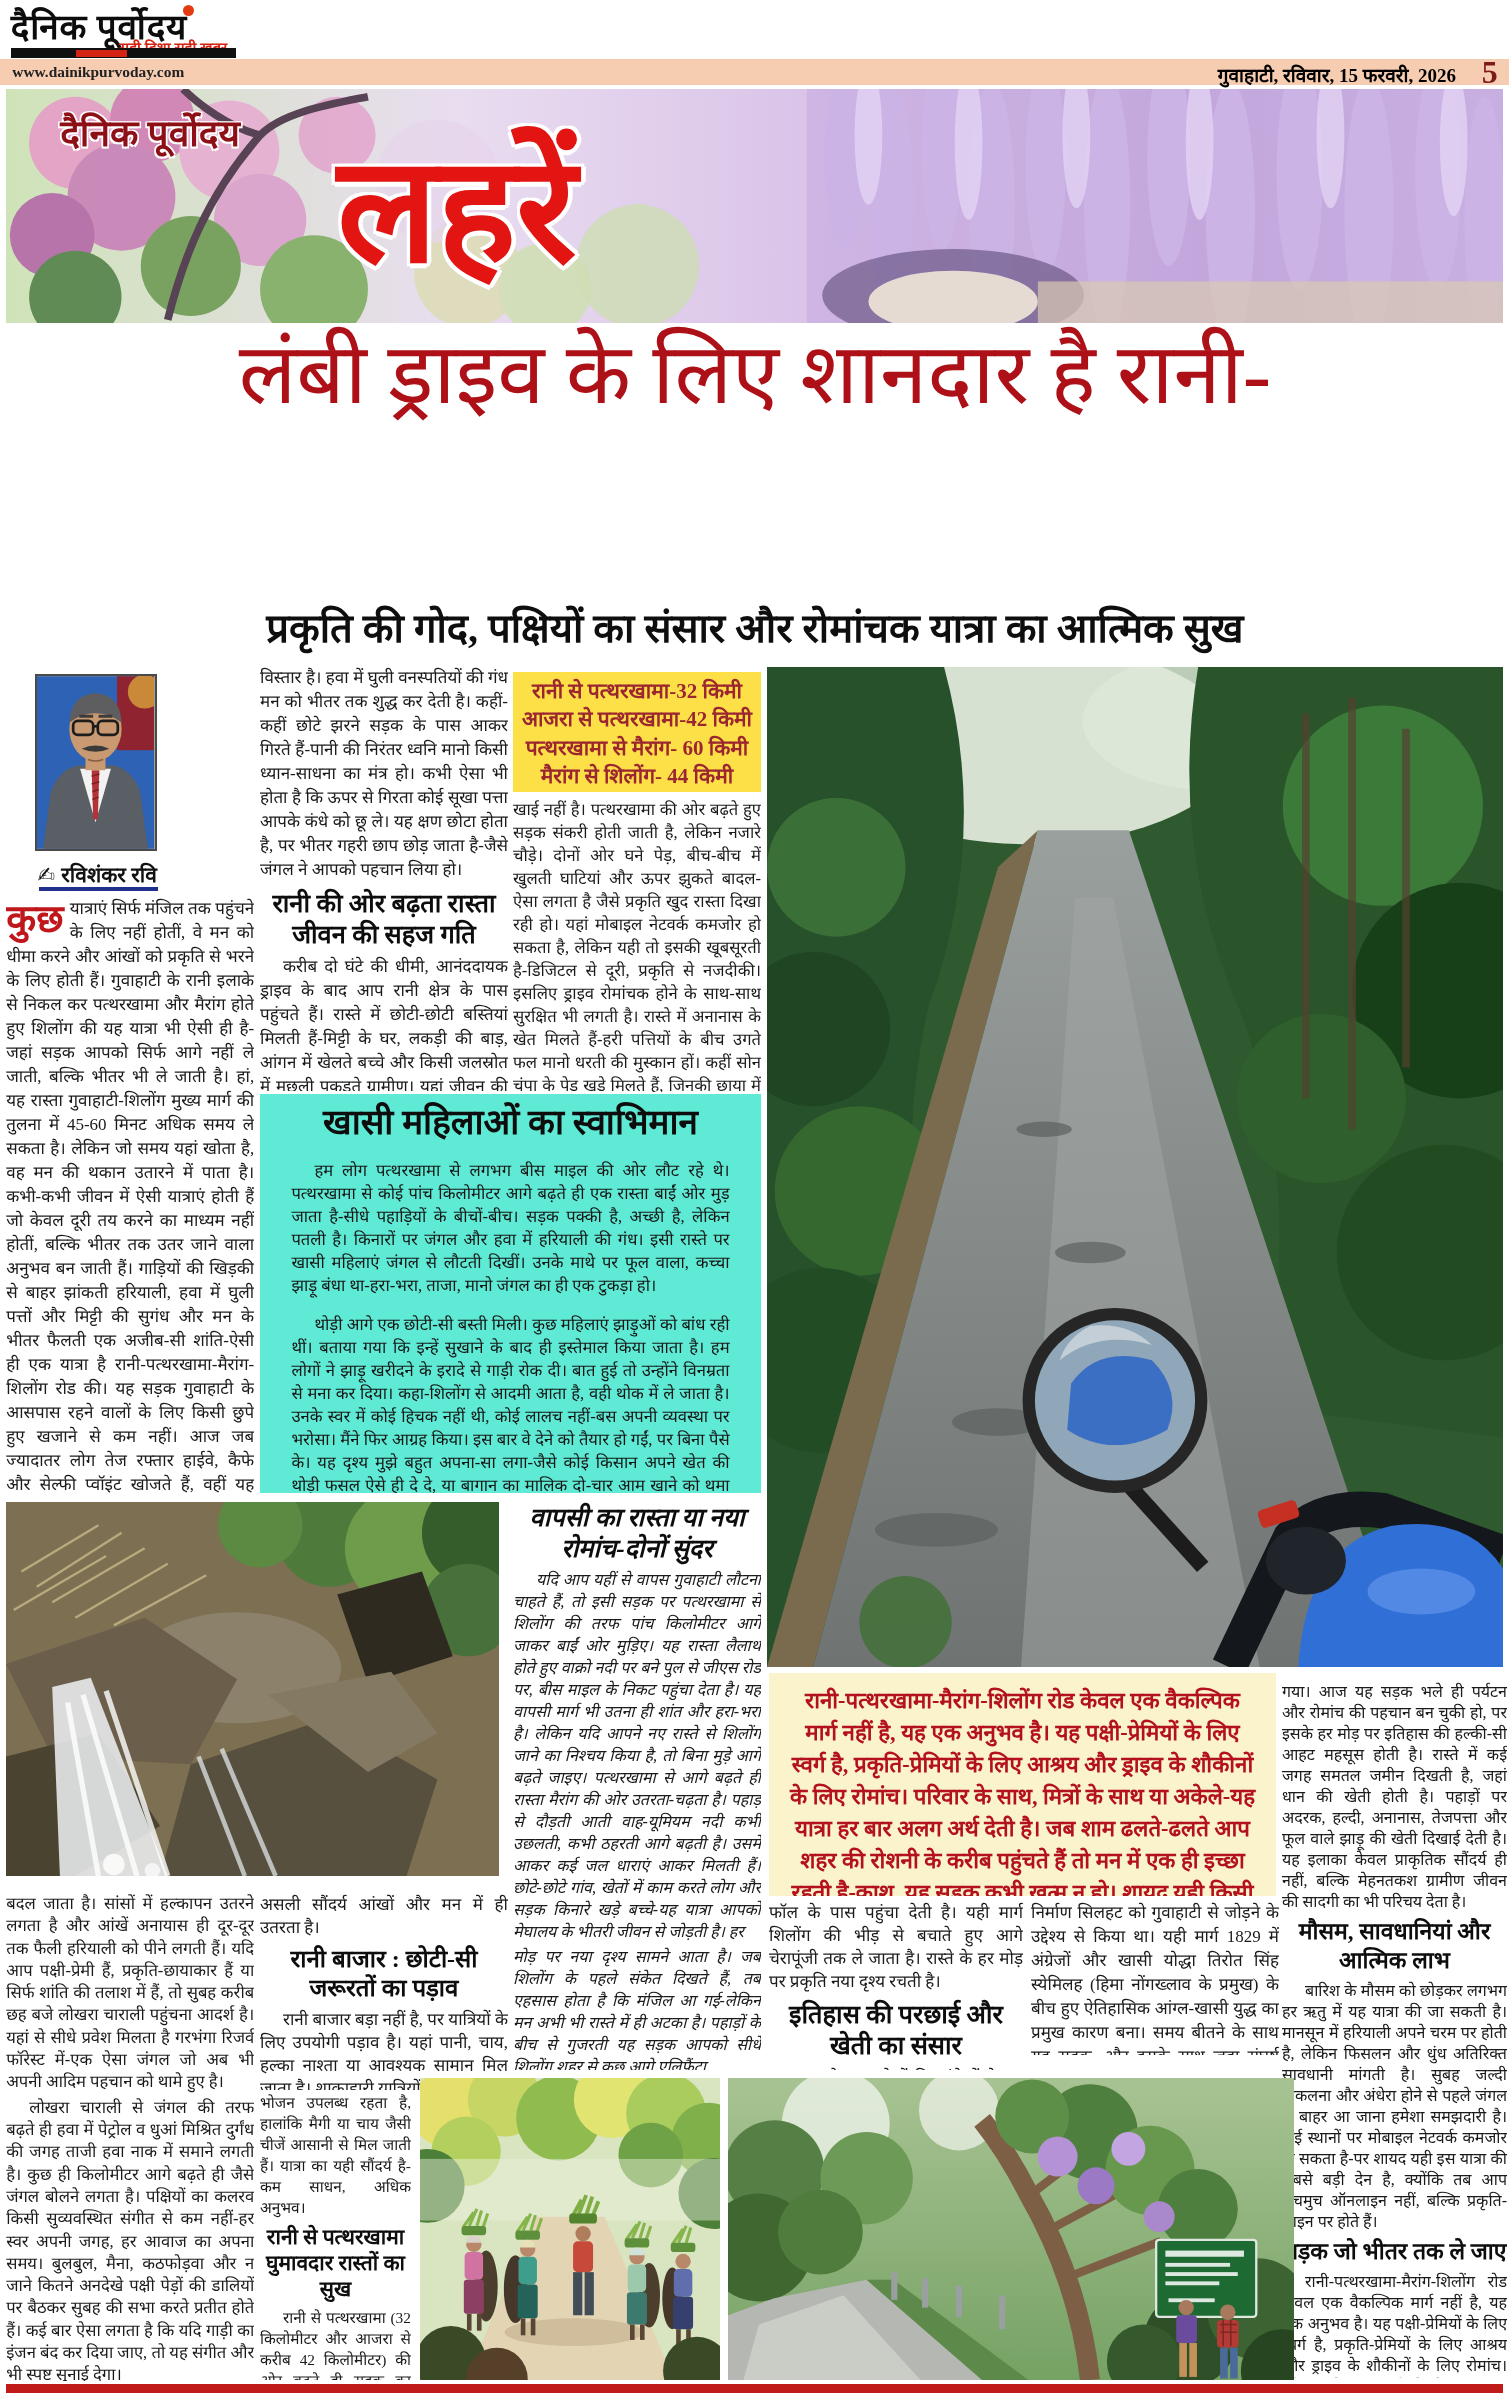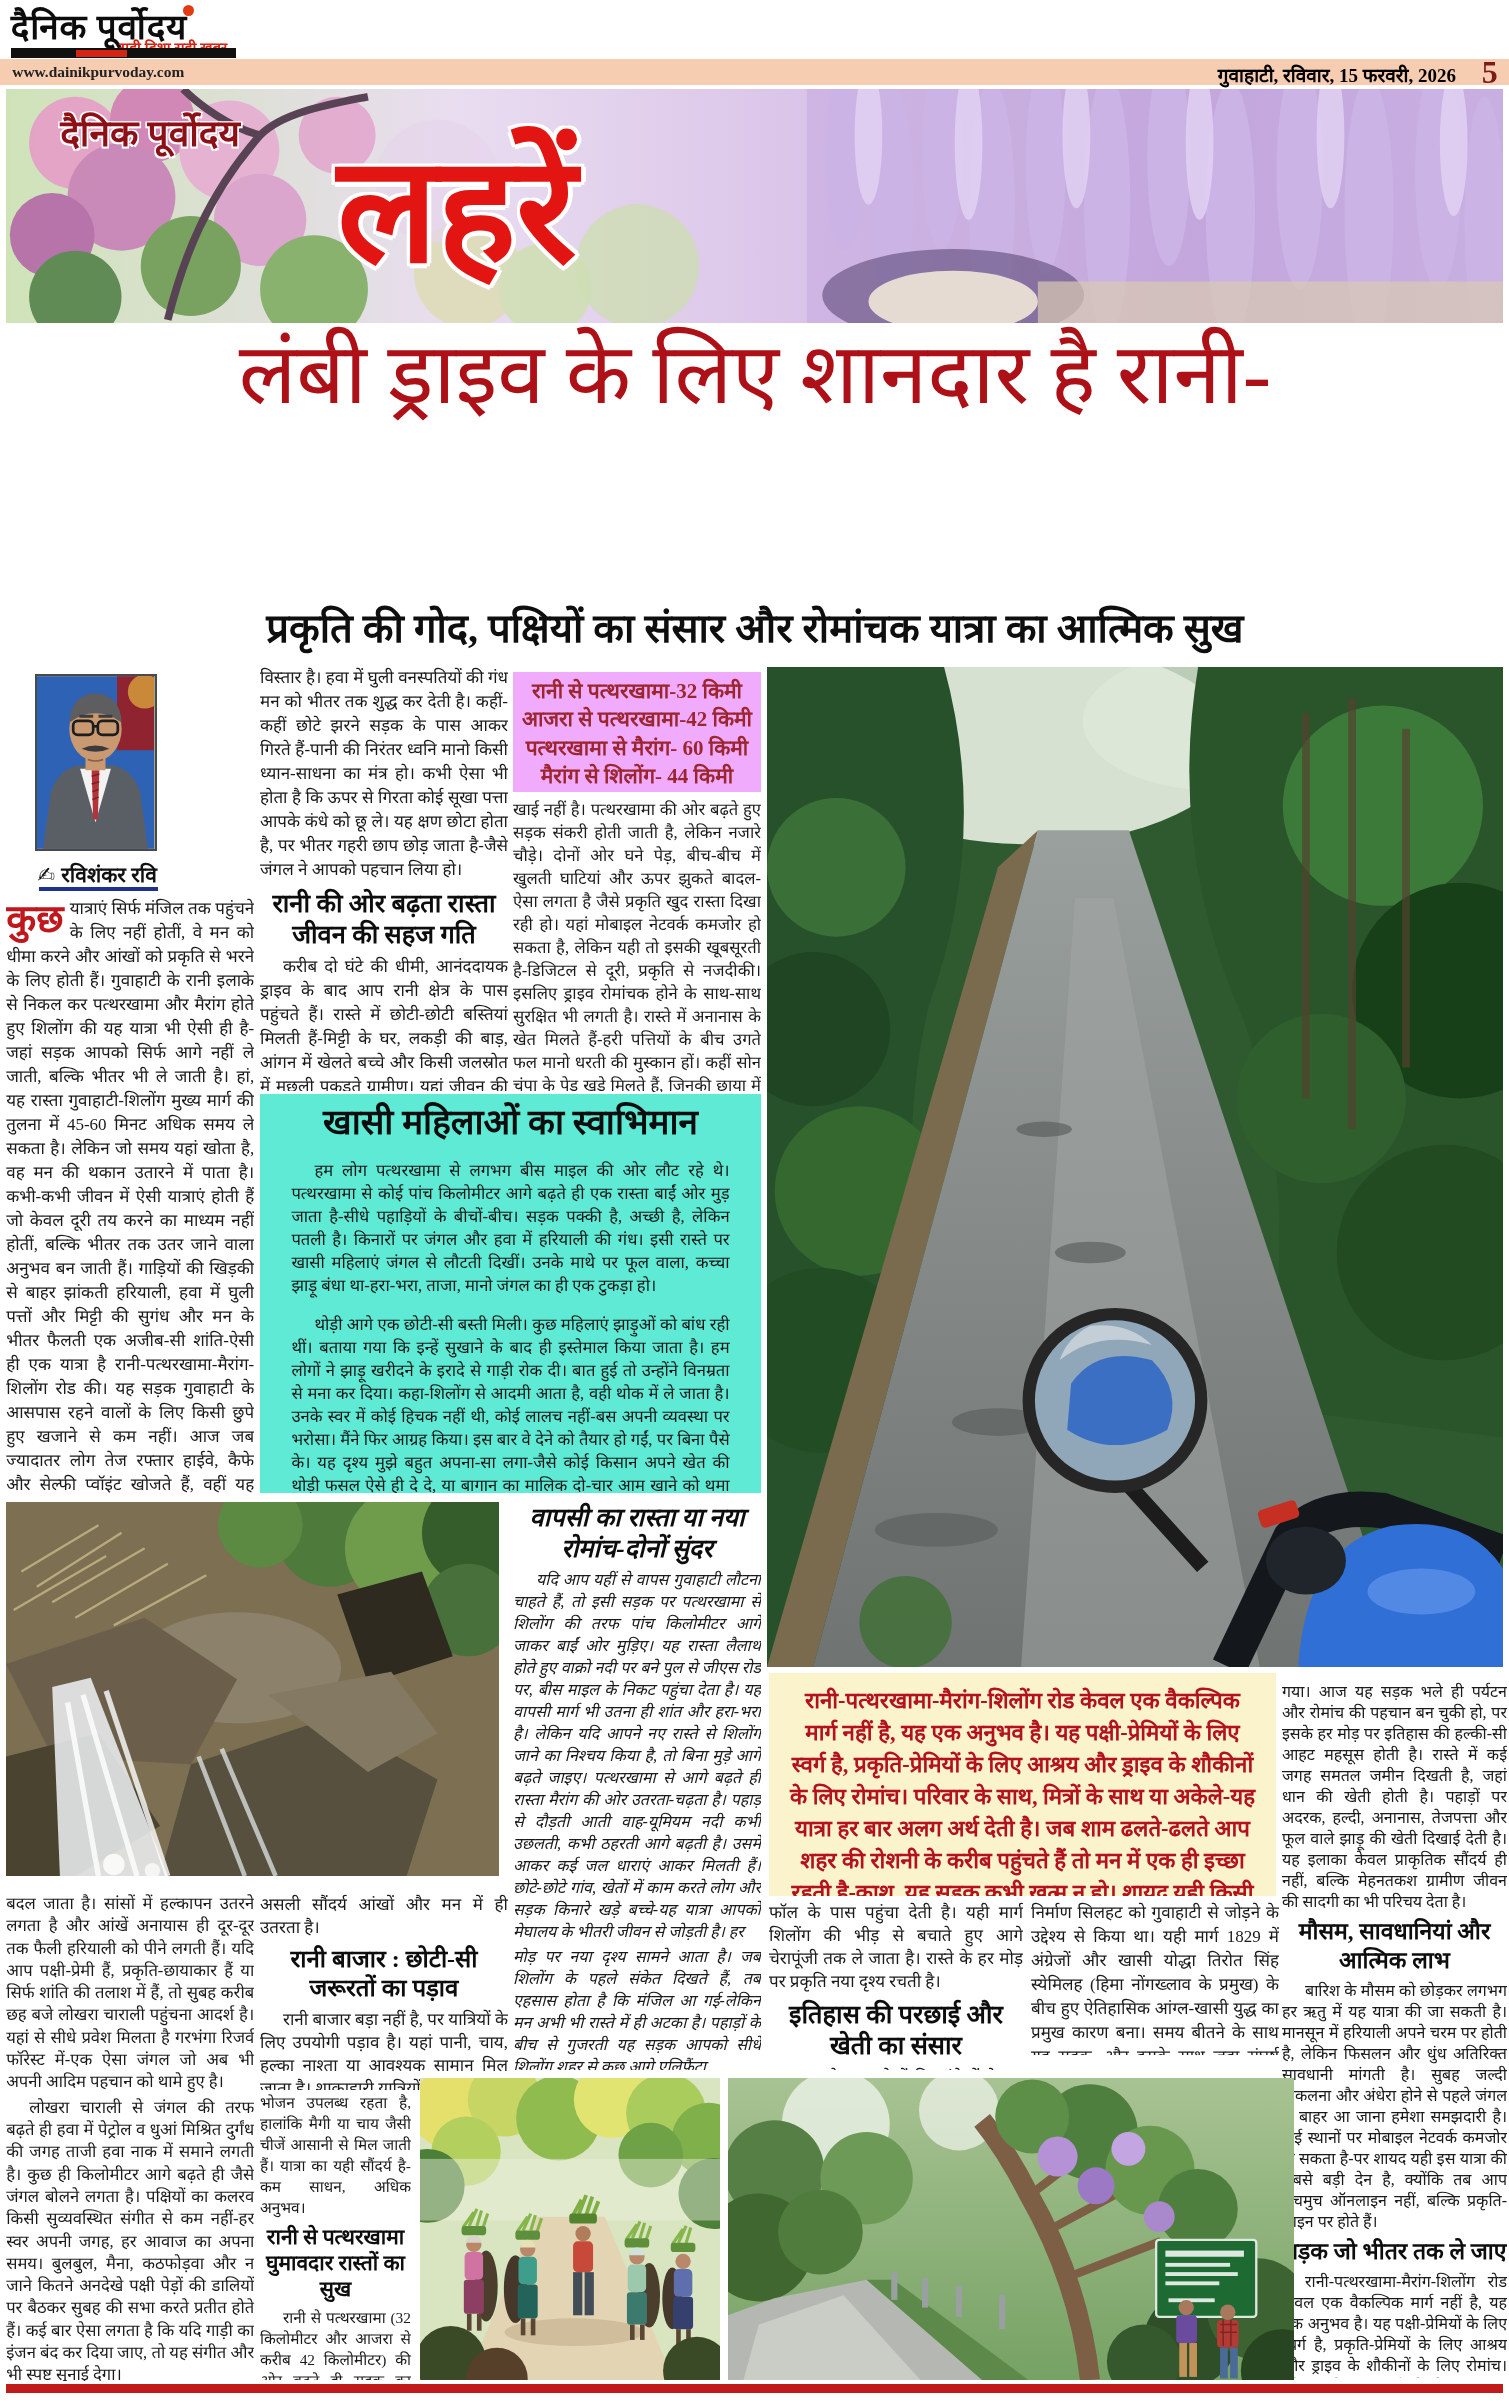--- a/index.html
+++ b/index.html
@@ -31,21 +31,21 @@
   .col p.noind{text-indent:0;}
   .sec-head{font-weight:bold;text-align:center;text-indent:0 !important;color:#0d0d0d;
             font-size:25.4px;line-height:31px;margin:6.2px 0 4.6px;}
   .lead-word{float:left;font-size:39px;line-height:39px;font-weight:bold;color:#c0171c;padding:1.5px 6.2px 0 0;}
   
   .author-photo{position:absolute;left:35px;top:674px;width:122px;height:177px;border:2.3px solid #4a4a4a;box-sizing:border-box;overflow:hidden;}
   .byline{position:absolute;left:9.2px;top:860px;width:176px;text-align:center;font-size:21px;font-weight:bold;color:#111;}
   .byline .pen{margin-right:6.2px;}
   .byline-rule{position:absolute;left:39px;top:887px;width:119px;height:3.9px;background:#20318d;}
   
-  .distbox{position:absolute;left:513px;top:672px;width:248px;height:120px;background:#f0abfc;
+  .distbox{position:absolute;left:513px;top:672px;width:248px;height:120px;background:#fde047;
            color:#9c2630;font-weight:bold;font-size:21px;line-height:28.5px;text-align:center;padding-top:4.6px;box-sizing:border-box;}
   .pinkbox{position:absolute;left:260px;top:1094px;width:501px;height:399px;background:#5eead4;
            box-sizing:border-box;padding:7.7px 15.4px;overflow:hidden;text-align:justify;font-size:16.6px;line-height:23px;}
   .pinkbox .sec-head{font-size:35px;line-height:40px;margin:1.5px 0 6.2px;}
   .pinkbox p{margin:16px;text-indent:23px;}
   .yellowbox{position:absolute;left:769px;top:1673px;width:507px;height:223px;background:#faf3cb;
              box-sizing:border-box;padding:12.3px 20px;overflow:hidden;text-align:center;
              color:#b3121c;font-weight:bold;font-size:22.3px;line-height:32px;}
   
   .photo{position:absolute;overflow:hidden;background:#9aa79a;}

